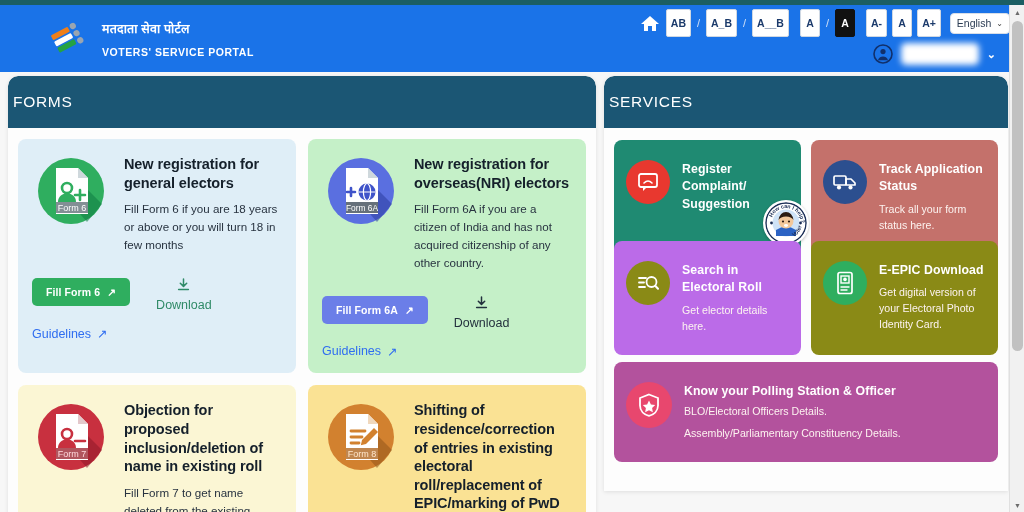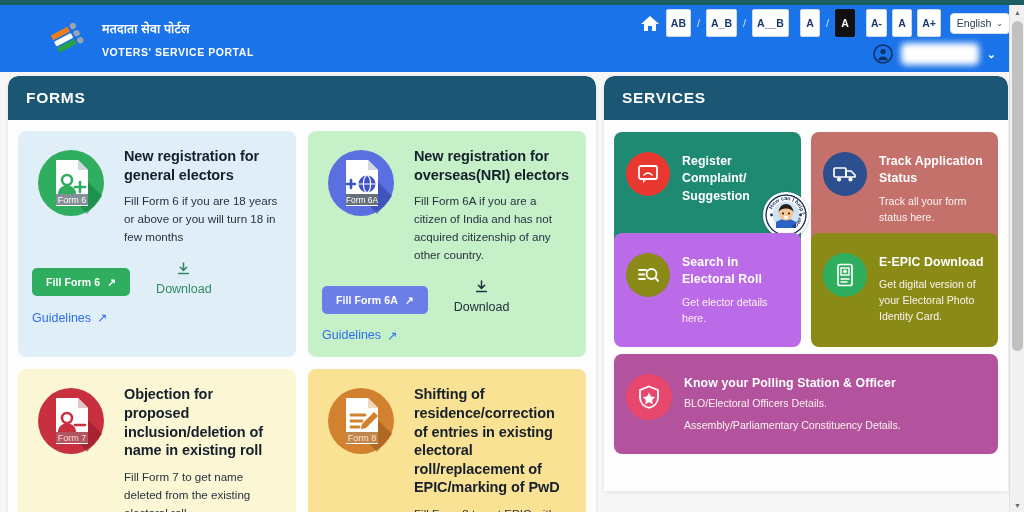--- a/index.html
+++ b/index.html
@@ -64,42 +64,42 @@
     box-shadow:0 1px 4px rgba(0,0,0,.10);
     overflow:hidden;
   }
   .services-panel {
     position:absolute; left:604px; top:76px; width:404px; height:415px;
     background:#fdfdfd; border-radius:10px 10px 0 0;
     box-shadow:0 1px 4px rgba(0,0,0,.10);
     overflow:hidden;
   }
   .panel-head {
-    background:#1b5674; color:#fff; height:44px; display:flex; align-items:center;
-    padding:0 18px; font-size:15.5px; letter-spacing:.7px; font-weight:700;
+    background:#1b5674; color:#fff; height:52px; display:flex; align-items:center;
+    padding:0 5px; font-size:15.5px; letter-spacing:.7px; font-weight:400;
     border-radius:10px 10px 0 0;
   }
 
   
   .forms-grid {
     display:grid; grid-template-columns:1fr 1fr; gap:12px; padding:11px 10px 10px 10px;
   }
   .fcard { border-radius:8px; padding:13px 14px 14px 14px; position:relative; min-height:210px; }
   .fcard.c1 { background:#dfeef7; }
   .fcard.c2 { background:#c5f0c8; }
   .fcard.c3 { background:#fbf6d4; }
   .fcard.c4 { background:#fae294; }
 
   .fcard-top { display:flex; gap:14px; align-items:flex-start; }
   .ficon { flex:0 0 auto; width:78px; height:78px; position:relative; }
   .fbody { flex:1 1 auto; padding-top:3px; }
   .ftitle { font-size:14.5px; font-weight:bold; color:#15202b; line-height:1.28; letter-spacing:-.1px; }
   .fdesc { font-size:11.6px; color:#283340; line-height:1.55; margin-top:8px; }
 
-  .fcard-actions { display:flex; align-items:flex-end; gap:26px; margin-top:16px; }
+  .fcard-actions { display:flex; align-items:flex-start; gap:26px; margin-top:24px; }
   .fill-btn {
     border:none; border-radius:5px; color:#fff; font-size:10.5px; font-weight:bold;
     padding:8px 14px; display:inline-flex; align-items:center; gap:7px; cursor:pointer;
     font-family:"Liberation Sans", sans-serif; letter-spacing:.1px;
   }
   .fill-btn.green { background:#2fae5f; }
   .fill-btn.blue { background:#6b7ee8; }
   .dl-link {
     display:inline-flex; align-items:center; gap:6px; font-size:12.5px; cursor:pointer;flex-direction:column;
   }

